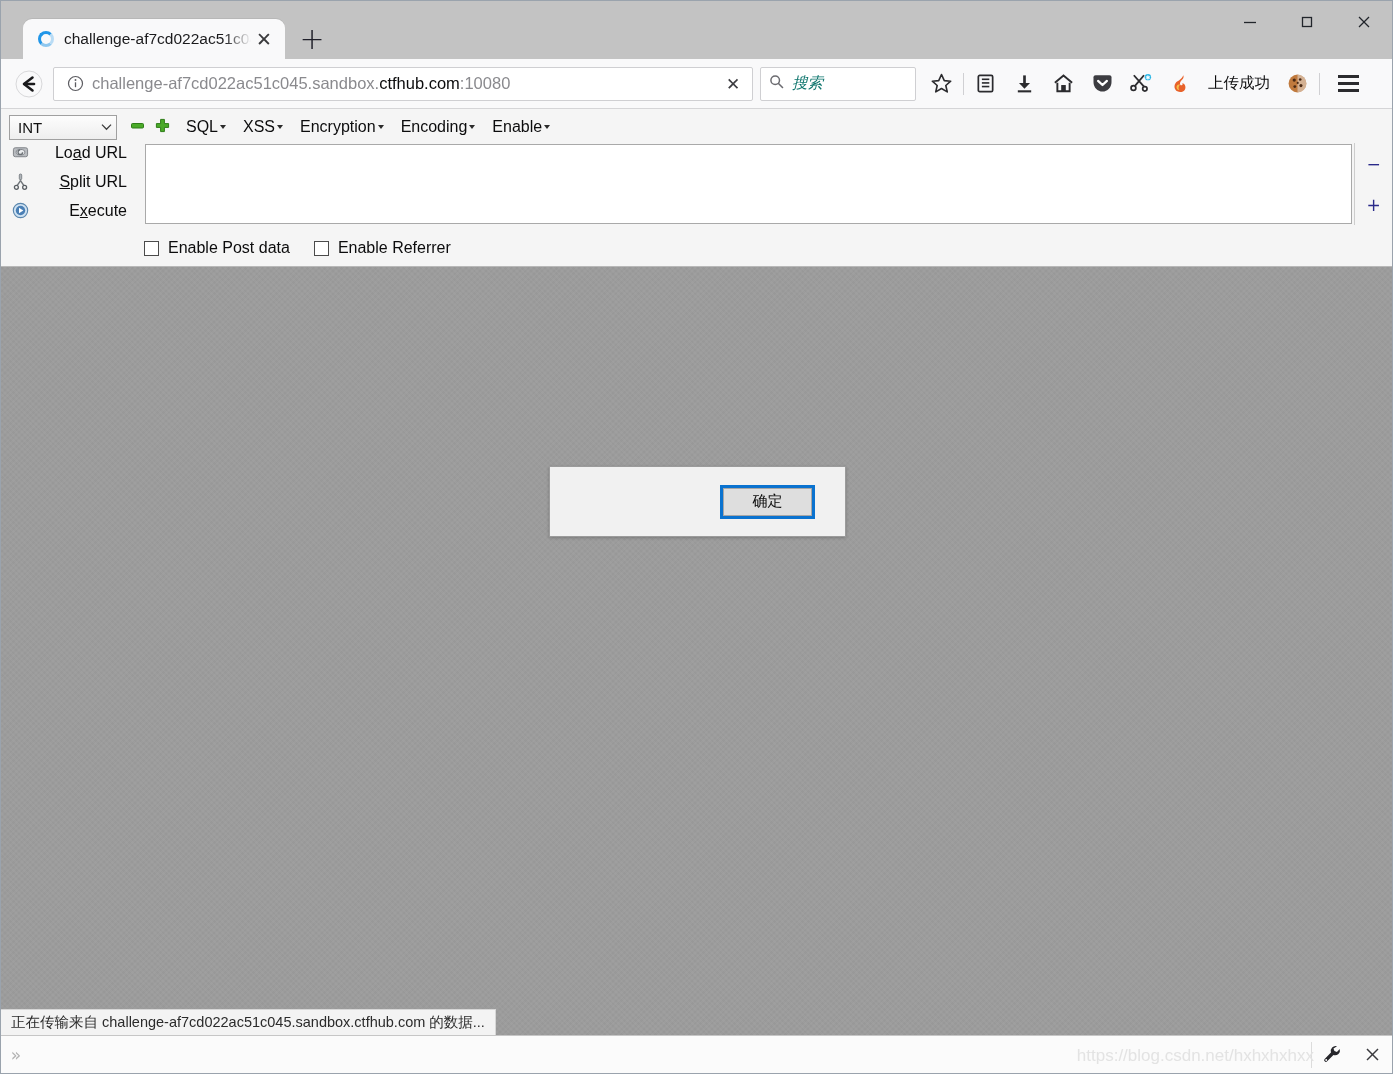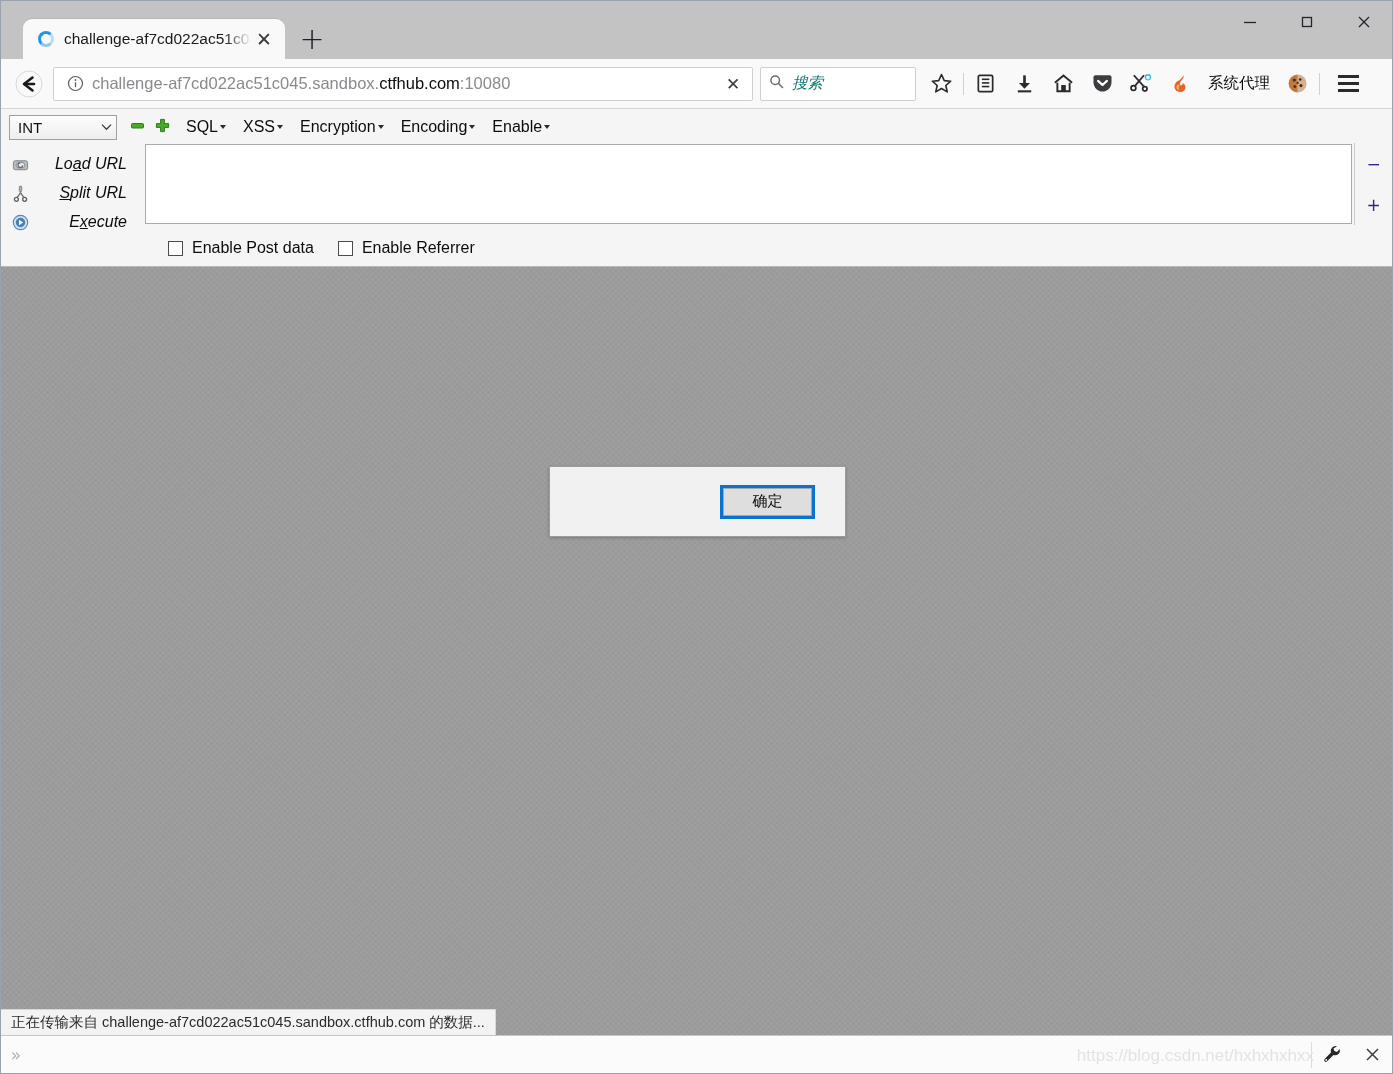--- a/index.html
+++ b/index.html
@@ -185,23 +185,22 @@
     margin-left: 2px;
     width: 0; height: 0;
     border-left: 3.5px solid transparent;
     border-right: 3.5px solid transparent;
     border-top: 4.5px solid #2b2b2b;
     align-self: center;
   }
   .hb-row2 { display: flex; padding: 0 0 0 8px; }
   .hb-actions { width: 128px; flex: 0 0 128px; padding-top: 2px; }
   .hb-act {
-    display: flex; align-items: flex-end;
+    display: flex; align-items: flex-start;
     height: 29px;
-    font-style: italic;
   }
   .hb-act .ic { width: 22px; flex: 0 0 22px; display: flex; align-items: center; justify-content: center; }
   .hb-act .tx {
     flex: 1 1 auto; text-align: right; padding-right: 10px;
     font-size: 16px; color: #0c0c0d;
   }
   .hb-act .tx u { text-decoration: underline; }
   .hb-textarea {
     flex: 1 1 auto;
     height: 80px;
@@ -215,21 +214,20 @@
     display: flex; flex-direction: column; align-items: center;
     justify-content: space-around;
     font-size: 17px; color: #2a2a8a;
     font-family: "DejaVu Sans", sans-serif;
     border-left: 1px solid #cdcdcd;
   }
   .hb-checks {
     display: flex; align-items: center;
     padding: 8px 0 6px 143px;
     gap: 24px;
-    margin-left: 24px;
   }
   .hb-check { display: flex; align-items: center; gap: 9px; font-size: 16px; color: #0c0c0d; }
   .hb-box {
     width: 15px; height: 15px;
     background: #fff; border: 1px solid #4b4b4b;
     flex: 0 0 15px;
   }
 
   
   .content {
@@ -426,21 +424,21 @@
       <div class="ti">
         <svg width="22" height="22" viewBox="0 0 24 24">
           <path d="M14.5 2.5 C16 6.5 12 7.5 11 10.5 C10.4 12.4 11.6 13.6 12.8 13.4
                    C13.9 13.2 14 11.8 13.4 11 C16.5 12 17.8 15.5 16.2 18.2
                    C14.8 20.6 11 21.6 8 20 C4.8 18.3 4 14.2 6 11.2
                    C7.8 8.5 12.3 7.8 14.5 2.5 Z" fill="#e8622a"></path>
           <path d="M11.2 12.2 C9.3 14.2 8.6 16.8 10.2 18.6 C8 18.4 6.8 16.4 7.2 14.6
                    C7.5 13.2 9.4 12.2 11.2 12.2 Z" fill="#f6c04a"></path>
         </svg>
       </div>
-      <div class="proxylabel">系统代理</div>
+      <div class="proxylabel">上传成功</div>
       <div class="ti">
         <svg width="23" height="23" viewBox="0 0 24 24">
           <circle cx="12" cy="12" r="9.3" fill="#c07a3e"></circle>
           <path d="M12 2.7 A9.3 9.3 0 0 1 21.3 12 A9.3 9.3 0 0 1 12 21.3 Z" fill="#e8e8e8" opacity=".5"></path>
           <circle cx="8.6" cy="8.4" r="1.7" fill="#4a2a15"></circle>
           <circle cx="14.8" cy="7.8" r="1.4" fill="#4a2a15"></circle>
           <circle cx="9.2" cy="15.2" r="1.5" fill="#4a2a15"></circle>
           <circle cx="15.6" cy="14.2" r="1.6" fill="#4a2a15"></circle>
           <circle cx="12.2" cy="11.4" r="1.1" fill="#4a2a15"></circle>
         </svg>

